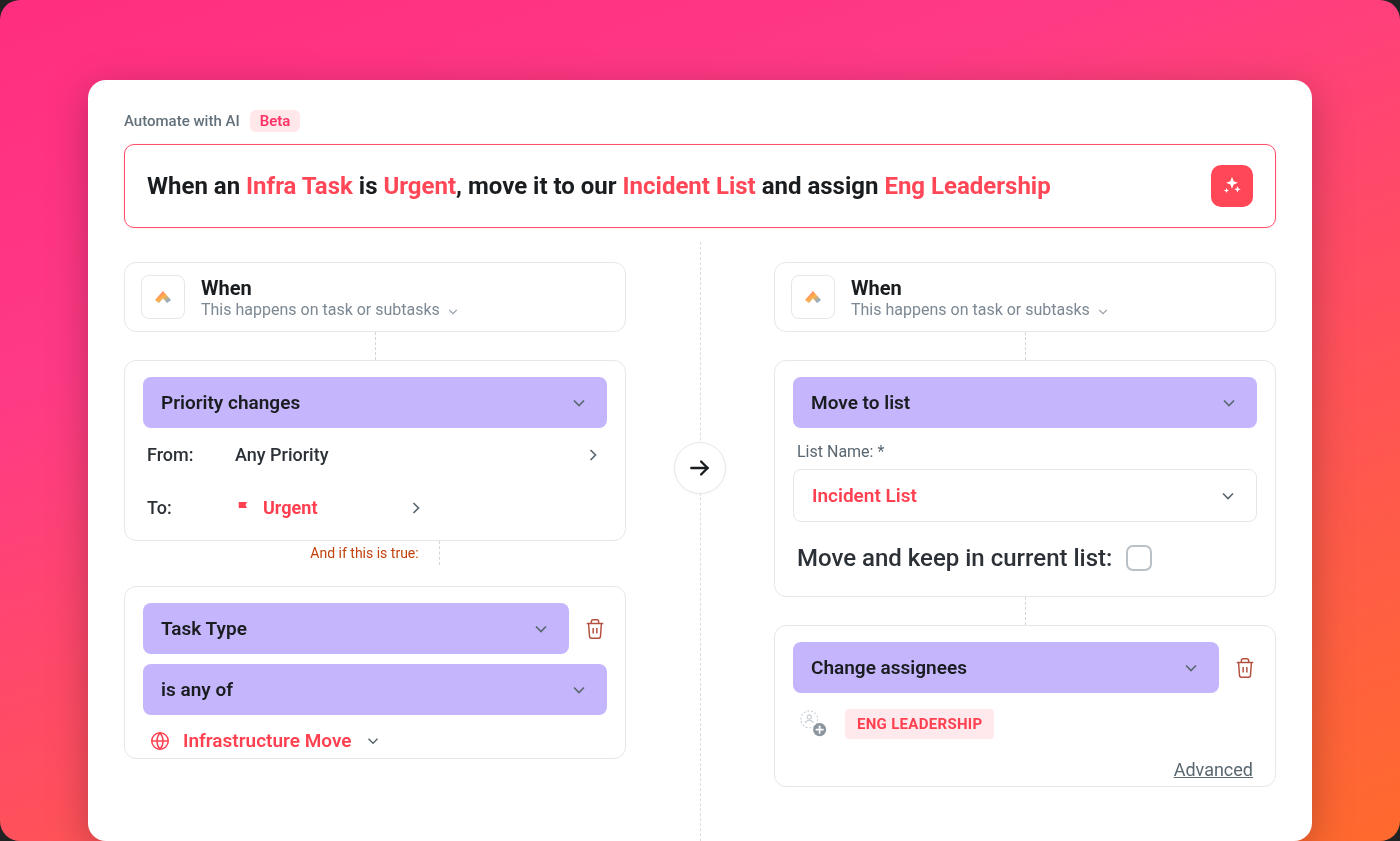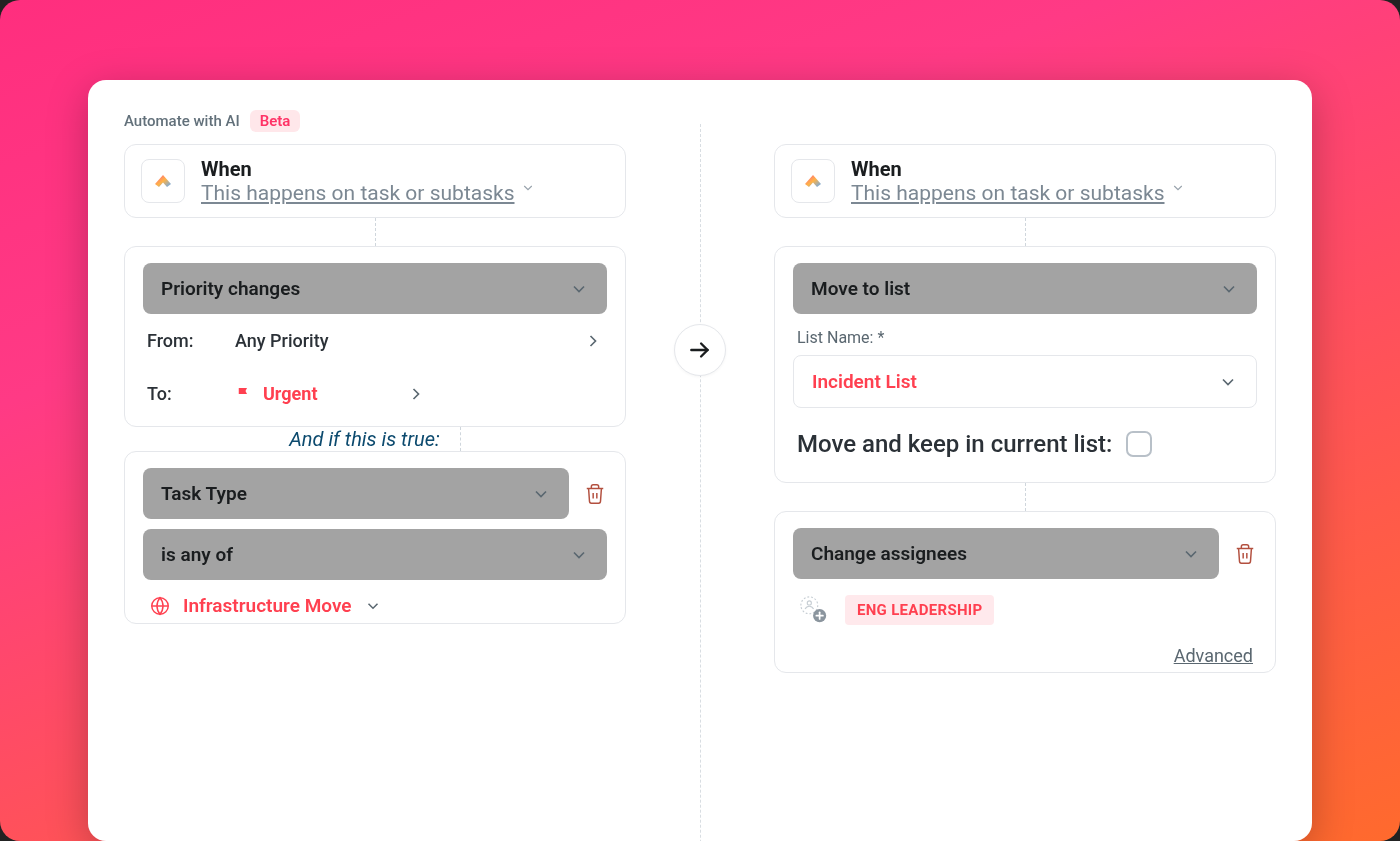--- a/index.html
+++ b/index.html
@@ -137,43 +137,42 @@
     width: 44px;
     height: 44px;
     border: 1px solid #e5e7eb;
     border-radius: 8px;
     display: flex;
     align-items: center;
     justify-content: center;
   }
   .logo-box svg { width: 24px; height: 24px; }
   .when-text .t1 { font-size: 20px; font-weight: 700; color: #1a1d1f; }
-  .when-text .t2 { font-size: 21px; color: #7c8893; display: flex; align-items: flex-start; gap: 6px; text-decoration: underline; }
+  .when-text .t2 { font-size: 16px; color: #7c8893; display: flex; align-items: flex-end; gap: 6px; }
   .chev-small { width: 14px; height: 14px; stroke: #9aa4ad; }
 
   .connector {
     width: 0;
     height: 28px;
     border-left: 1.5px dashed #cfd6dc;
     margin: 0 auto;
   }
   .connector-label {
     display: flex;
     align-items: center;
     justify-content: center;
     gap: 20px;
   }
   .connector-label .lbl {
-    font-size: 20px;
-    font-style: italic;
-    color: #0c4a6e;
+    font-size: 14px;
+    color: #c2410c;
   }
 
   .select-row {
-    background: #a3a3a3;
+    background: #c4b5fd;
     border-radius: 8px;
     padding: 14px 18px;
     display: flex;
     align-items: center;
     justify-content: space-between;
     cursor: pointer;
   }
   .select-row .lbl {
     font-size: 19px;
     font-weight: 600;
@@ -308,20 +307,30 @@
 <body>
 
 <div class="outer">
   <div class="panel">
 
     <div class="header-row">
       <span class="header-title">Automate with AI</span>
       <span class="beta-badge">Beta</span>
     </div>
 
+    <div class="prompt-box">
+      <div class="prompt-text">
+        <span>When an </span><span class="hl">Infra Task</span><span> is </span><span class="hl">Urgent</span><span>, move it to our </span><span class="hl">Incident List</span><span> and assign </span><span class="hl">Eng Leadership</span>
+      </div>
+      <div class="sparkle-btn">
+        <svg viewBox="0 0 24 24">
+            <path d="M12 2l1.8 4.7L18.5 8.5 13.8 10.3 12 15l-1.8-4.7L5.5 8.5l4.7-1.8L12 2zm6 10l1 2.6 2.6 1-2.6 1L18 19l-1-2.4-2.6-1 2.6-1L18 12zM6 14l.8 2 2 .8-2 .8L6 19.6l-.8-2-2-.8 2-.8L6 14z"></path>
+          </svg>
+      </div>
+    </div>
 
     <div class="columns">
       <div class="divider-v"></div>
 
       <div class="arrow-circle">
         <svg viewBox="0 0 24 24" fill="none" stroke-width="2.2" stroke-linecap="round" stroke-linejoin="round">
             <line x1="4" y1="12" x2="19" y2="12"></line>
             <polyline points="13 6 19 12 13 18"></polyline>
           </svg>
       </div>
@@ -385,21 +394,21 @@
             </span>
             <span style="flex:1"></span>
           </div>
         </div>
 
         <div class="connector-label">
           <span class="lbl">And if this is true:</span>
           <div class="connector" style="margin:0;height:24px;"></div>
         </div>
 
-        <div class="card" style="padding:16px 18px 6px 18px;">
+        <div class="card" style="padding:16px 18px 6px 18px;margin-top:21px;">
           <div class="row-with-trash">
             <div class="select-row">
               <span class="lbl">Task Type</span>
               <svg class="chev" viewBox="0 0 24 24">
                   <polyline points="6 9 12 15 18 9"></polyline>
                 </svg>
             </div>
             <div class="trash-btn">
               <svg viewBox="0 0 24 24">
                   <polyline points="3 6 5 6 21 6"></polyline>

